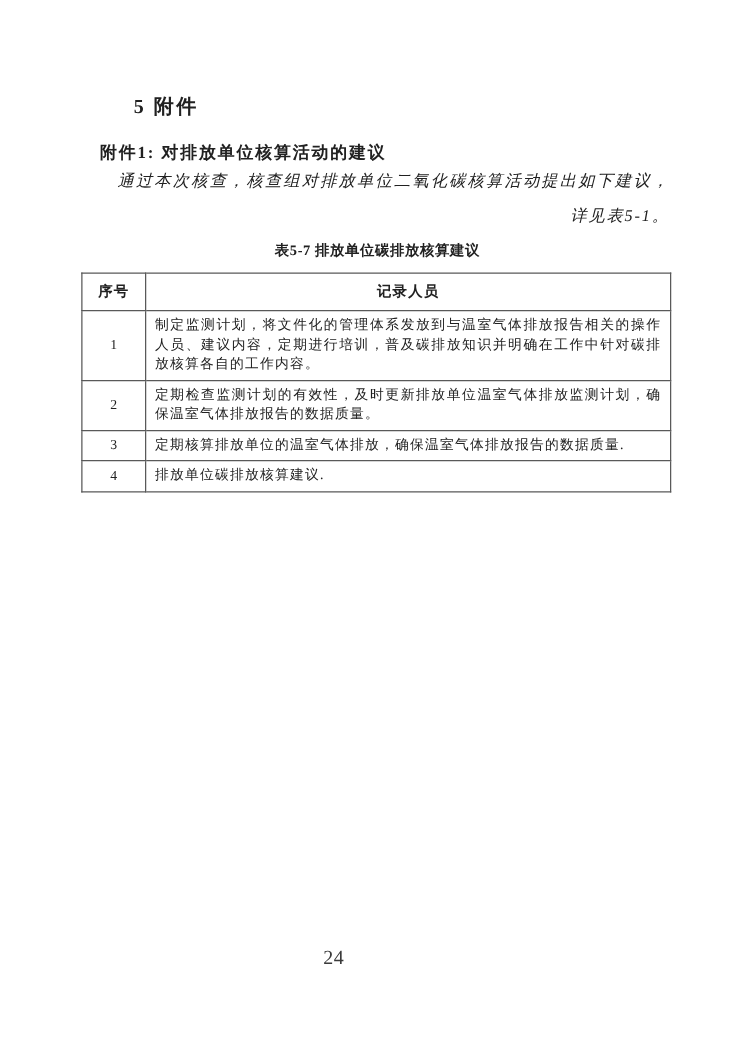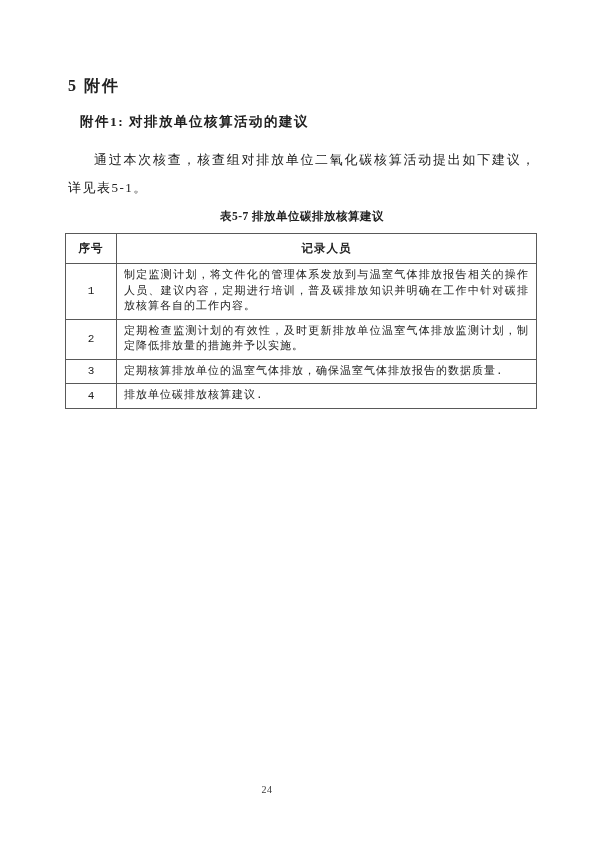--- a/index.html
+++ b/index.html
@@ -17,59 +17,59 @@
     left: 68px;
     right: 64px;
     top: 0;
   }
   .doc-heading {
     margin-top: 76px;
     font-size: 16px;
     line-height: 20px;
     font-weight: bold;
     letter-spacing: 2px;
+    margin-left: 39px;
   }
   .doc-subheading {
     margin-top: 17px;
     font-size: 13.5px;
     line-height: 18px;
     font-weight: bold;
     letter-spacing: 1.5px;
     padding-left: 12px;
   }
   .para {
-    margin-top: 15px;
     font-size: 13px;
     line-height: 28px;
     letter-spacing: 1.5px;
+    font-style: italic;
   }
   .para-line1 {
     text-indent: 2em;
     text-align: justify;
     text-align-last: justify;
   }
   .para-line2 {
-    text-align: left;
+    text-align: right;
   }
   .table-caption {
     margin-top: 7px;
     text-align: center;
     font-weight: bold;
     font-size: 11.5px;
     line-height: 15px;
     letter-spacing: 0.5px;
   }
   table.rec-table {
     margin-top: 9px;
     margin-left: -3px;
     width: 472px;
     border-collapse: collapse;
     table-layout: fixed;
     font-size: 11px;
-    font-family: Liberation Mono, monospace;
   }
   .rec-table th, .rec-table td {
     border: 1px solid #595959;
     vertical-align: middle;
   }
   .rec-table th {
     font-weight: bold;
     font-size: 11.5px;
     padding: 7px 3px;
     letter-spacing: 1px;
@@ -82,25 +82,25 @@
     padding: 3px 2px;
   }
   .rec-table td.cell-content {
     padding: 4px 7px;
     text-align: justify;
     letter-spacing: 1px;
     line-height: 15.5px;
   }
   .page-number {
     position: absolute;
-    top: 784px;
+    top: 758px;
     left: 0;
     width: 534px;
     text-align: center;
-    font-size: 10px;
+    font-size: 16px;
     color: #3a3a3a;
     letter-spacing: 0.5px;
   }
 </style>
 </head>
 <body>
 
 <div class="page">
 
   <div class="doc-heading">5 附件</div>
@@ -125,21 +125,21 @@
         <th>记录人员</th>
       </tr>
     </thead>
     <tbody>
       <tr>
         <td class="cell-no">1</td>
         <td class="cell-content">制定监测计划，将文件化的管理体系发放到与温室气体排放报告相关的操作人员、建议内容，定期进行培训，普及碳排放知识并明确在工作中针对碳排放核算各自的工作内容。</td>
       </tr>
       <tr>
         <td class="cell-no">2</td>
-        <td class="cell-content">定期检查监测计划的有效性，及时更新排放单位温室气体排放监测计划，制定降低排放量的措施并予以实施。</td>
+        <td class="cell-content">定期检查监测计划的有效性，及时更新排放单位温室气体排放监测计划，确保温室气体排放报告的数据质量。</td>
       </tr>
       <tr>
         <td class="cell-no">3</td>
         <td class="cell-content">定期核算排放单位的温室气体排放，确保温室气体排放报告的数据质量.</td>
       </tr>
       <tr>
         <td class="cell-no">4</td>
         <td class="cell-content">排放单位碳排放核算建议.</td>
       </tr>
     </tbody>

